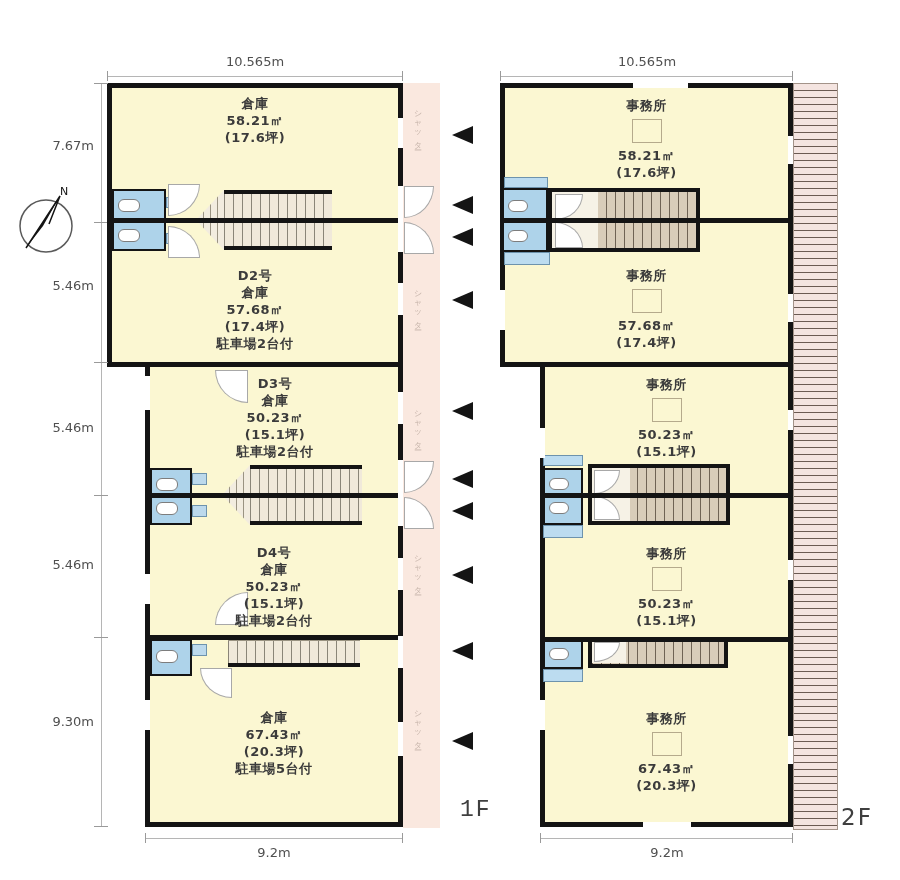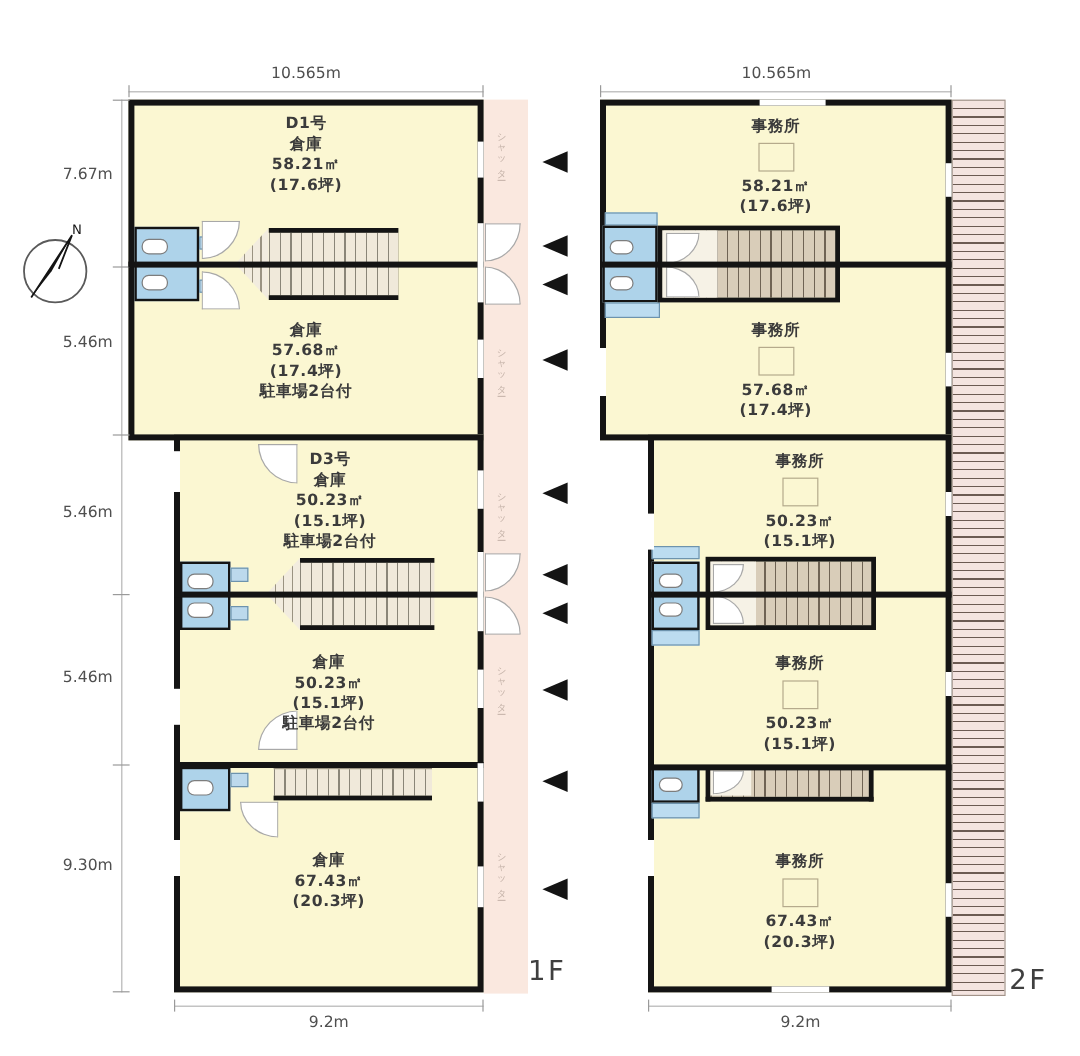--- a/index.html
+++ b/index.html
@@ -139,48 +139,50 @@
     <div class="gap" style="left:398px;top:392px;width:5px;height:32px;"></div>
     <div class="gap" style="left:398px;top:460px;width:5px;height:66px;"></div>
     <div class="gap" style="left:398px;top:558px;width:5px;height:32px;"></div>
     <div class="gap" style="left:398px;top:636px;width:5px;height:32px;"></div>
     <div class="gap" style="left:398px;top:722px;width:5px;height:34px;"></div>
     <div class="gap" style="left:145px;top:376px;width:5px;height:34px;"></div>
     <div class="gap" style="left:145px;top:574px;width:5px;height:30px;"></div>
     <div class="gap" style="left:145px;top:700px;width:5px;height:30px;"></div>
 
     <div class="lblblock" style="left:112px;top:95px;width:286px;">
-      <div>D1号</div>
       <div>倉庫</div>
       <div>58.21㎡</div>
       <div>(17.6坪)</div>
     </div>
     <div class="lblblock" style="left:112px;top:267px;width:286px;">
+      <div>D2号</div>
       <div>倉庫</div>
       <div>57.68㎡</div>
       <div>(17.4坪)</div>
       <div>駐車場2台付</div>
     </div>
     <div class="lblblock" style="left:150px;top:375px;width:250px;">
       <div>D3号</div>
       <div>倉庫</div>
       <div>50.23㎡</div>
       <div>(15.1坪)</div>
       <div>駐車場2台付</div>
     </div>
     <div class="lblblock" style="left:150px;top:544px;width:248px;">
+      <div>D4号</div>
       <div>倉庫</div>
       <div>50.23㎡</div>
       <div>(15.1坪)</div>
       <div>駐車場2台付</div>
     </div>
     <div class="lblblock" style="left:150px;top:709px;width:248px;">
       <div>倉庫</div>
       <div>67.43㎡</div>
       <div>(20.3坪)</div>
+      <div>駐車場5台付</div>
     </div>
   </div>
 
   <div class="tri" style="left:452px;top:126px;"></div>
   <div class="tri" style="left:452px;top:196px;"></div>
   <div class="tri" style="left:452px;top:228px;"></div>
   <div class="tri" style="left:452px;top:291px;"></div>
   <div class="tri" style="left:452px;top:402px;"></div>
   <div class="tri" style="left:452px;top:470px;"></div>
   <div class="tri" style="left:452px;top:502px;"></div>
@@ -266,16 +268,16 @@
       <div>(15.1坪)</div>
     </div>
     <div class="lblblock" style="left:545px;top:710px;width:243px;">
       <div>事務所</div>
       <div class="sq"></div>
       <div>67.43㎡</div>
       <div>(20.3坪)</div>
     </div>
   </div>
 
-  <div class="floorlabel" style="left:440px;top:797px;">1F</div>
+  <div class="floorlabel" style="left:460px;top:797px;font-family:Liberation Mono, monospace;">1F</div>
   <div class="floorlabel" style="left:841px;top:804px;">2F</div>
 
 </div>
 
 </body></html>

